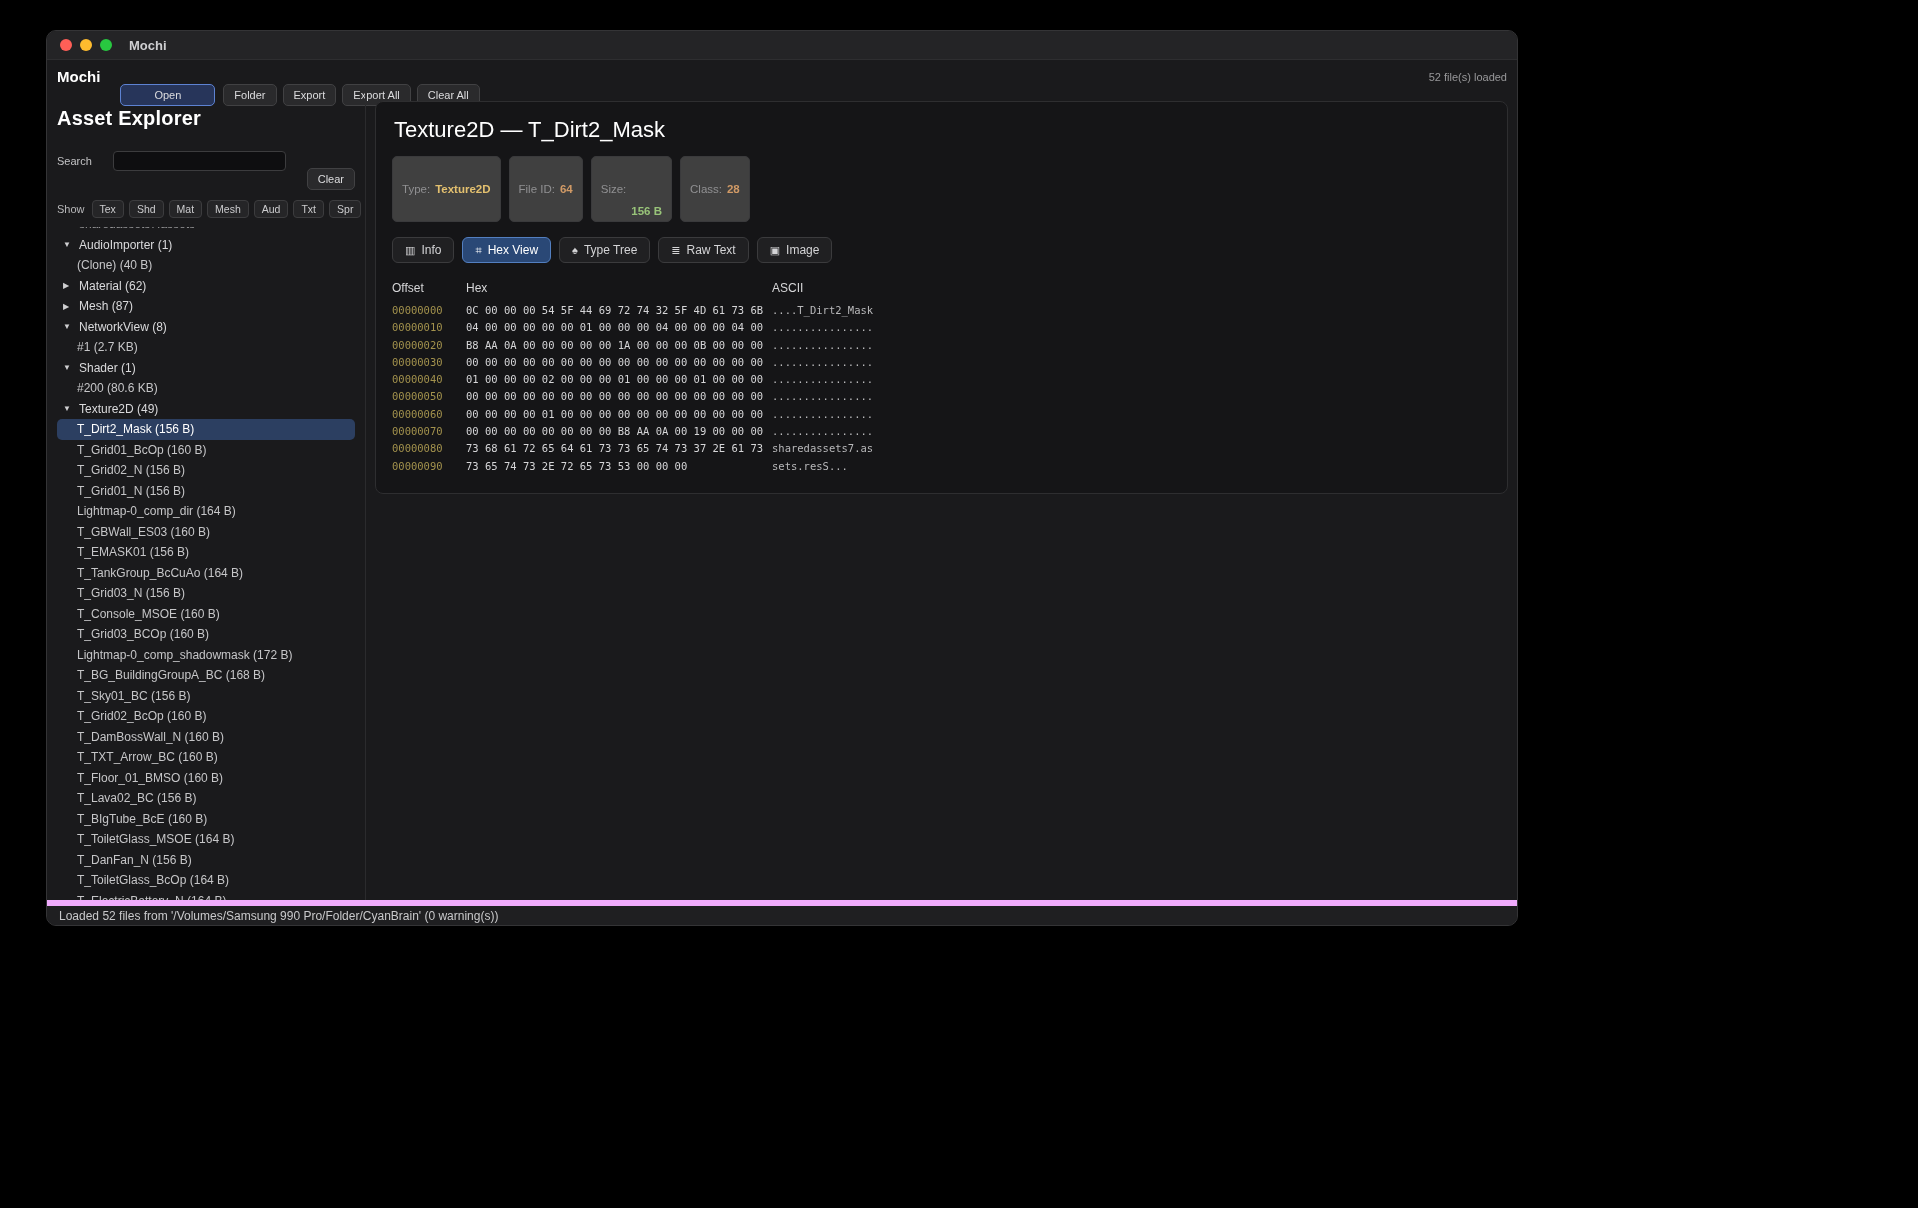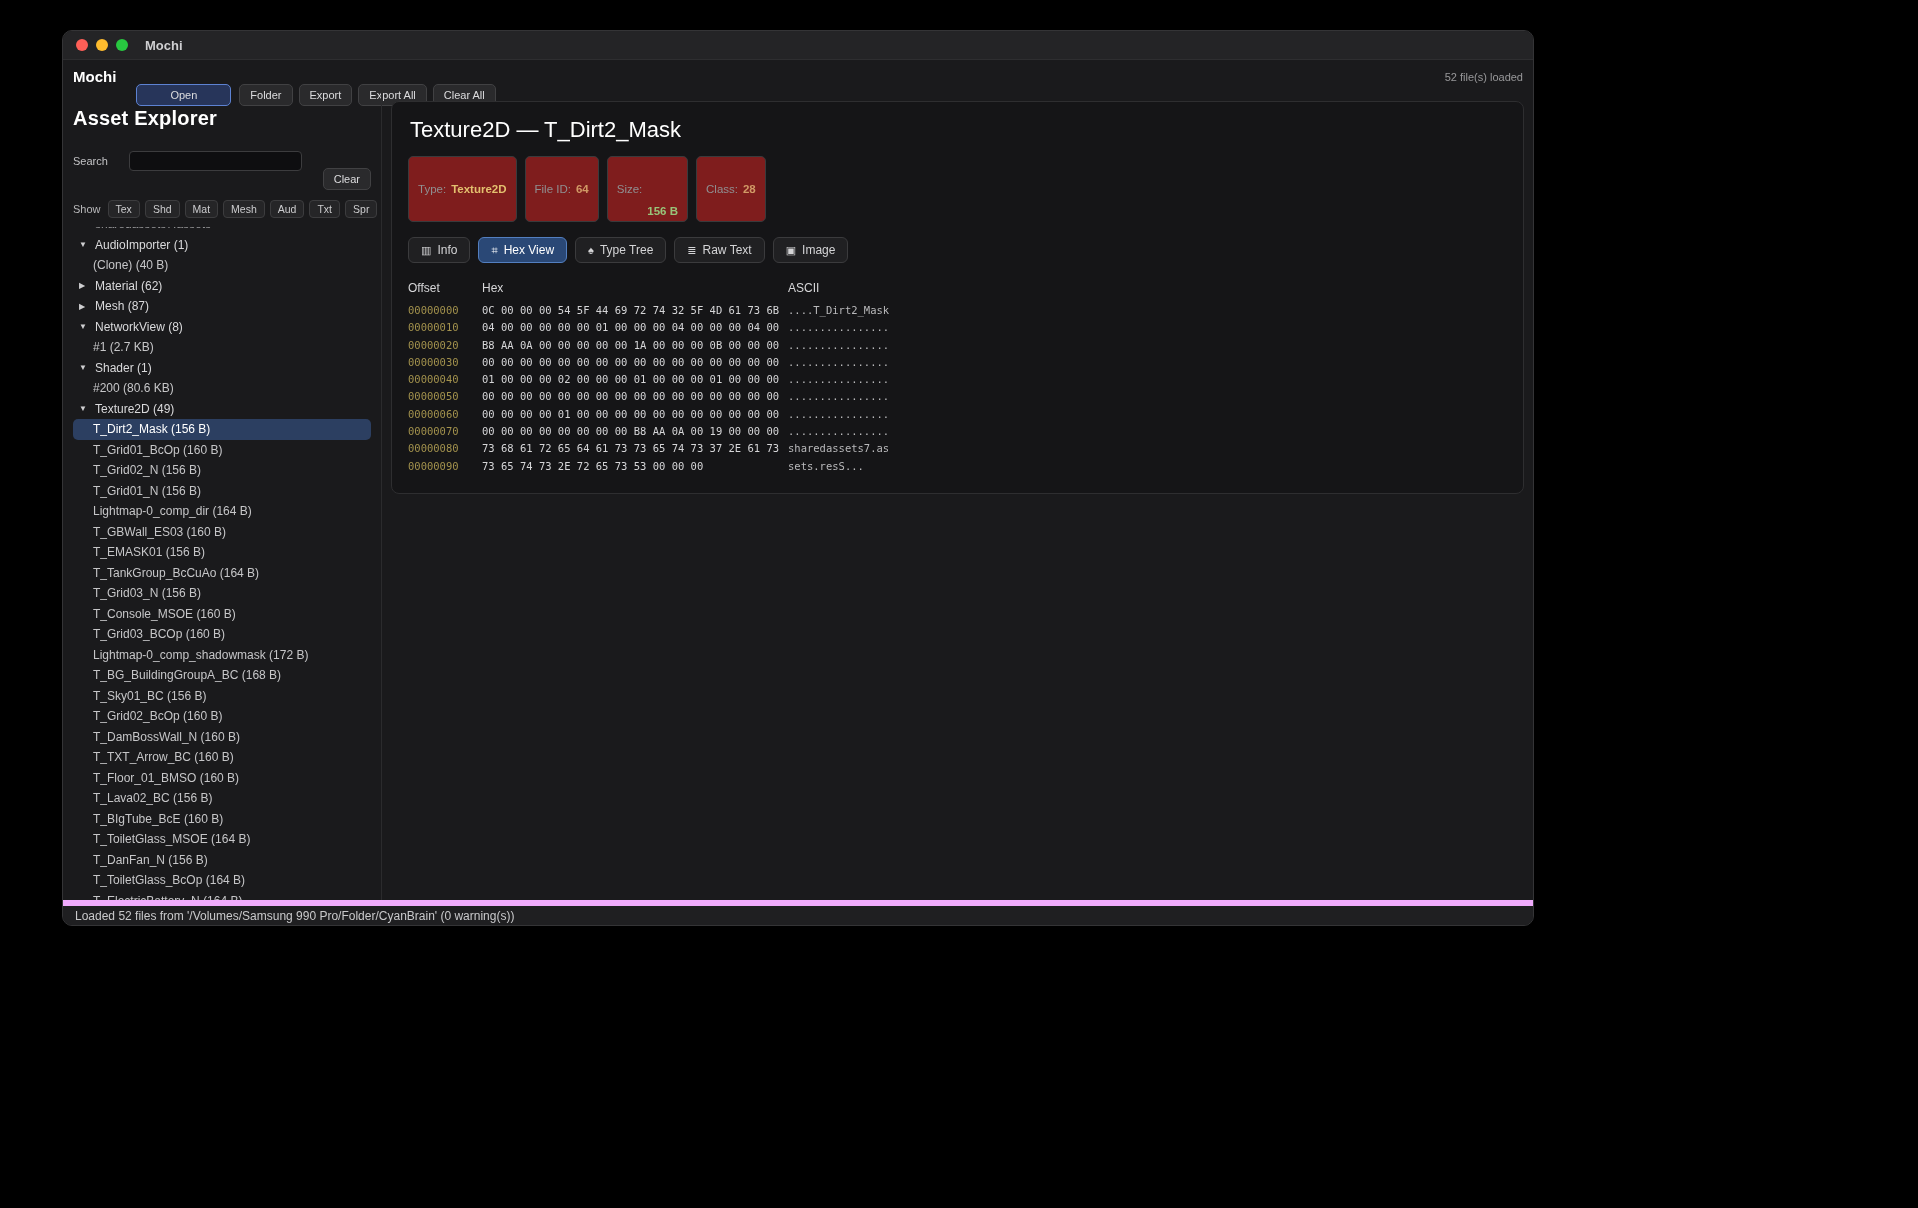--- a/index.html
+++ b/index.html
@@ -1,19 +1,19 @@
 <!DOCTYPE html>
 <html><head>
 <meta charset="utf-8">
 <style>
   * { box-sizing: border-box; margin: 0; padding: 0; }
   html,body { width:1918px; height:1208px; background:#000; font-family:"Liberation Sans",sans-serif; }
 
   .window{
-    position:absolute; left:62px; top:30px; width:1472px; height:896px;
+    position:absolute; left:46px; top:30px; width:1472px; height:896px;
     background:#1a1a1c; border:1px solid #343436; border-radius:10px;
     overflow:hidden; display:flex; flex-direction:column;
     box-shadow:0 10px 40px rgba(0,0,0,.6);
   }
 
   
   .titlebar{ height:29px; background:#242426; border-bottom:1px solid #2e2e30;
     display:flex; align-items:center; padding:0 13px; flex:0 0 auto; }
   .lights{ display:flex; gap:8px; }
   .light{ width:12px; height:12px; border-radius:50%; display:inline-block; }
@@ -53,21 +53,21 @@
   .tree-row.selected{ background:#2c3f61; color:#fff; }
   .tree-row .arrow{ font-size:8px; color:#cfcfd1; width:10px; display:inline-block; }
   .tree-row.clipped{ margin-top:-13px; color:#9a9a9c; }
 
   
   .main{ flex:1; padding:8px 9px; min-width:0; }
   .card{ border:1px solid #2e2e30; border-radius:8px; background:#151517; padding:13px 16px 18px 16px; }
   .panel-title{ color:#fff; font-size:22px; font-weight:500; margin:2px 0 13px 2px; }
 
   .badges{ display:flex; gap:8px; }
-  .badge{ background:#7f1d1d; border:1px solid #3a3a3c; border-radius:5px;
+  .badge{ background:#404040; border:1px solid #3a3a3c; border-radius:5px;
     padding:4px 9px; font-size:11.5px; display:flex; gap:5px; align-items:center; }
   .badge-label{ color:#909092; }
   .badge-value{ font-weight:bold; }
 
   .tabs{ display:flex; gap:8px; margin-top:15px; }
   .tab{ background:#202022; border:1px solid #3b3b3d; color:#d4d4d6; border-radius:6px;
     padding:5px 12px; font-size:12px; display:flex; align-items:center; gap:6px;
     font-family:inherit; cursor:default; }
   .tab.active{ background:#2a4876; border-color:#537fc0; color:#fff; }
   .tab-icon{ font-size:11px; line-height:1; }

